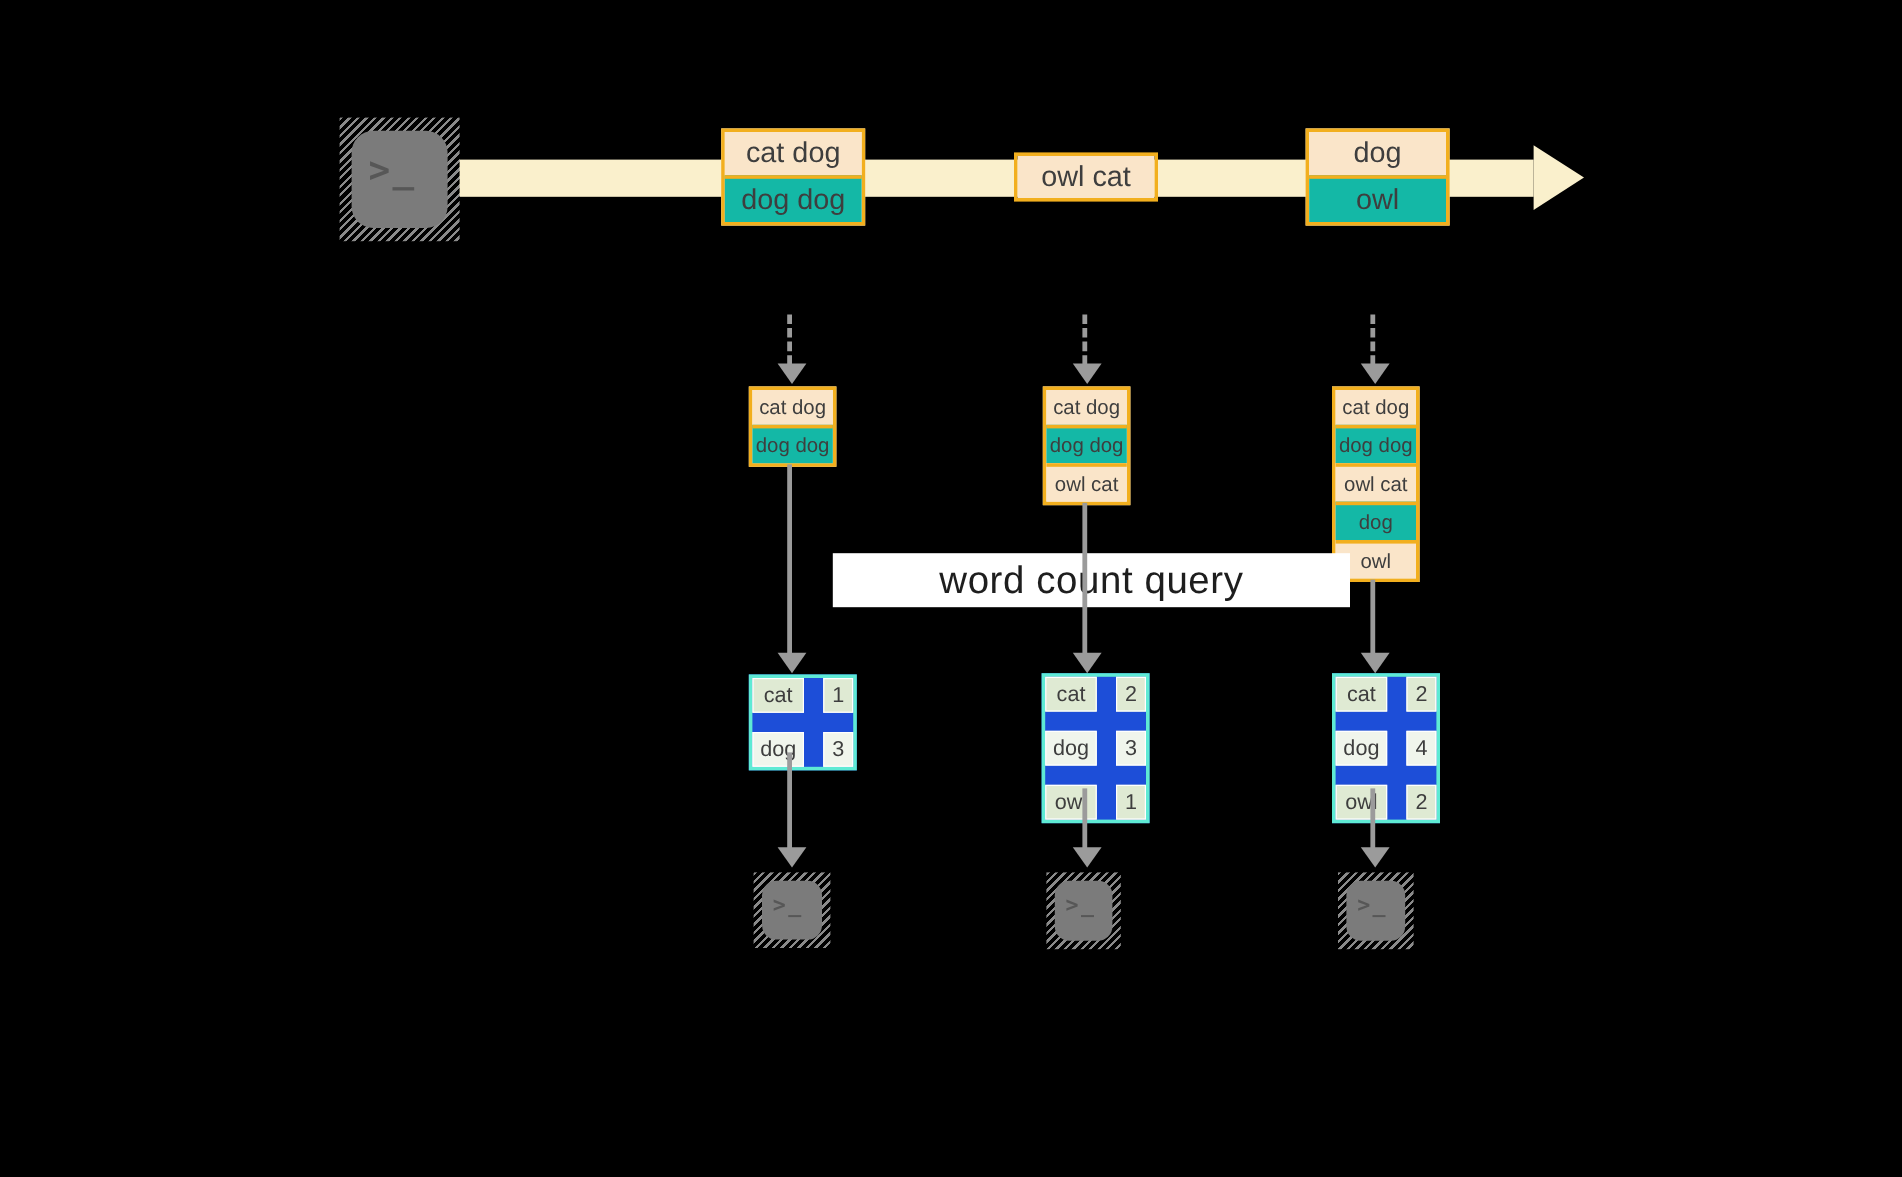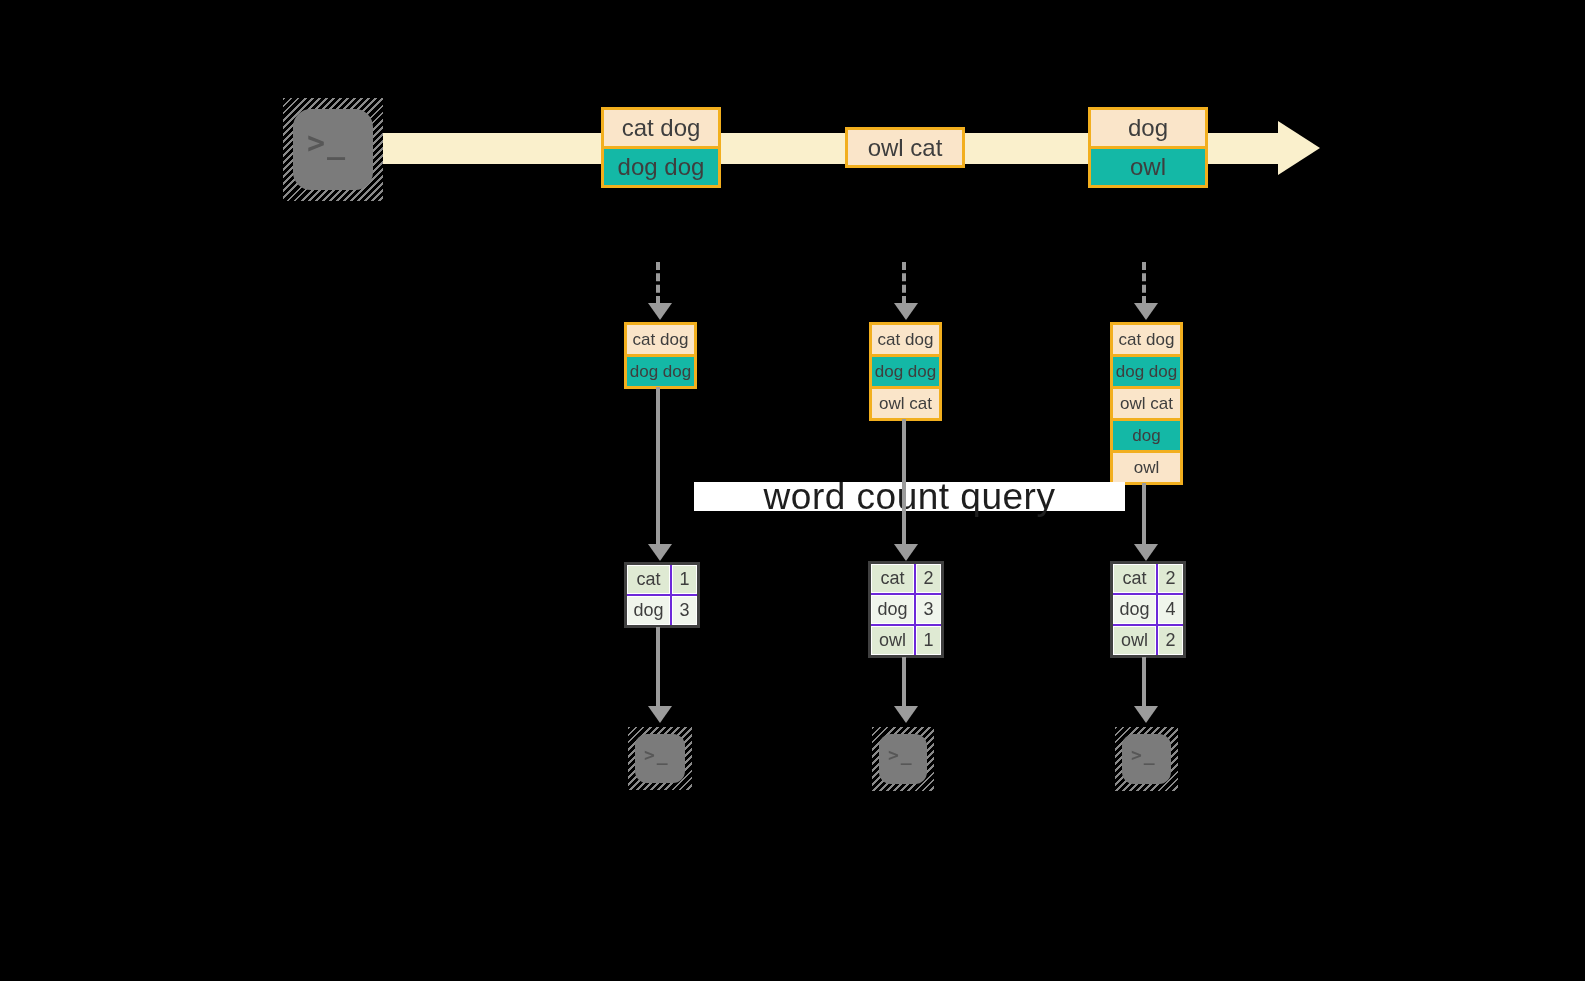--- a/index.html
+++ b/index.html
@@ -32,26 +32,26 @@
   .event{width:120px;} .buffer{width:73px;}
 
   
   .vline{position:absolute;width:0;z-index:3;}
   .vline.dash{border-left:4px dashed #9b9b9b;}
   .vline.solid{border-left:4px solid #9b9b9b;}
   .ahead{position:absolute;width:0;height:0;z-index:3;
          border-left:12px solid transparent;border-right:12px solid transparent;border-top:17px solid #9b9b9b;}
 
   
-  .query{position:absolute;left:694px;top:482px;width:431px;height:29px;background:#fff;z-index:2;
-         display:flex;align-items:center;justify-content:center;font-size:37px;color:#1e1e1e;letter-spacing:.5px;}
+  .query{position:absolute;left:694px;top:461px;width:431px;height:45px;background:#fff;z-index:2;
+         display:flex;align-items:center;justify-content:center;font-size:32px;color:#1e1e1e;letter-spacing:.5px;}
 
   
-  .gtable{position:absolute;border:3px solid #404040;background:#6d28d9;z-index:2;
-          display:grid;grid-template-columns:43px 25px;gap:2px;}
+  .gtable{position:absolute;border:3px solid #5eead4;background:#1d4ed8;z-index:2;
+          display:grid;grid-template-columns:43px 25px;gap:16px;}
   .gcell{display:flex;align-items:center;justify-content:center;height:29px;font-size:18px;
          border:1px solid #fff;box-sizing:border-box;}
   .g-dark{background:#dfead3;} .g-lite{background:#f0f5ec;}
 </style>
 </head>
 <body>
 
 <div class="canvas">
 
   <div class="band"></div>

